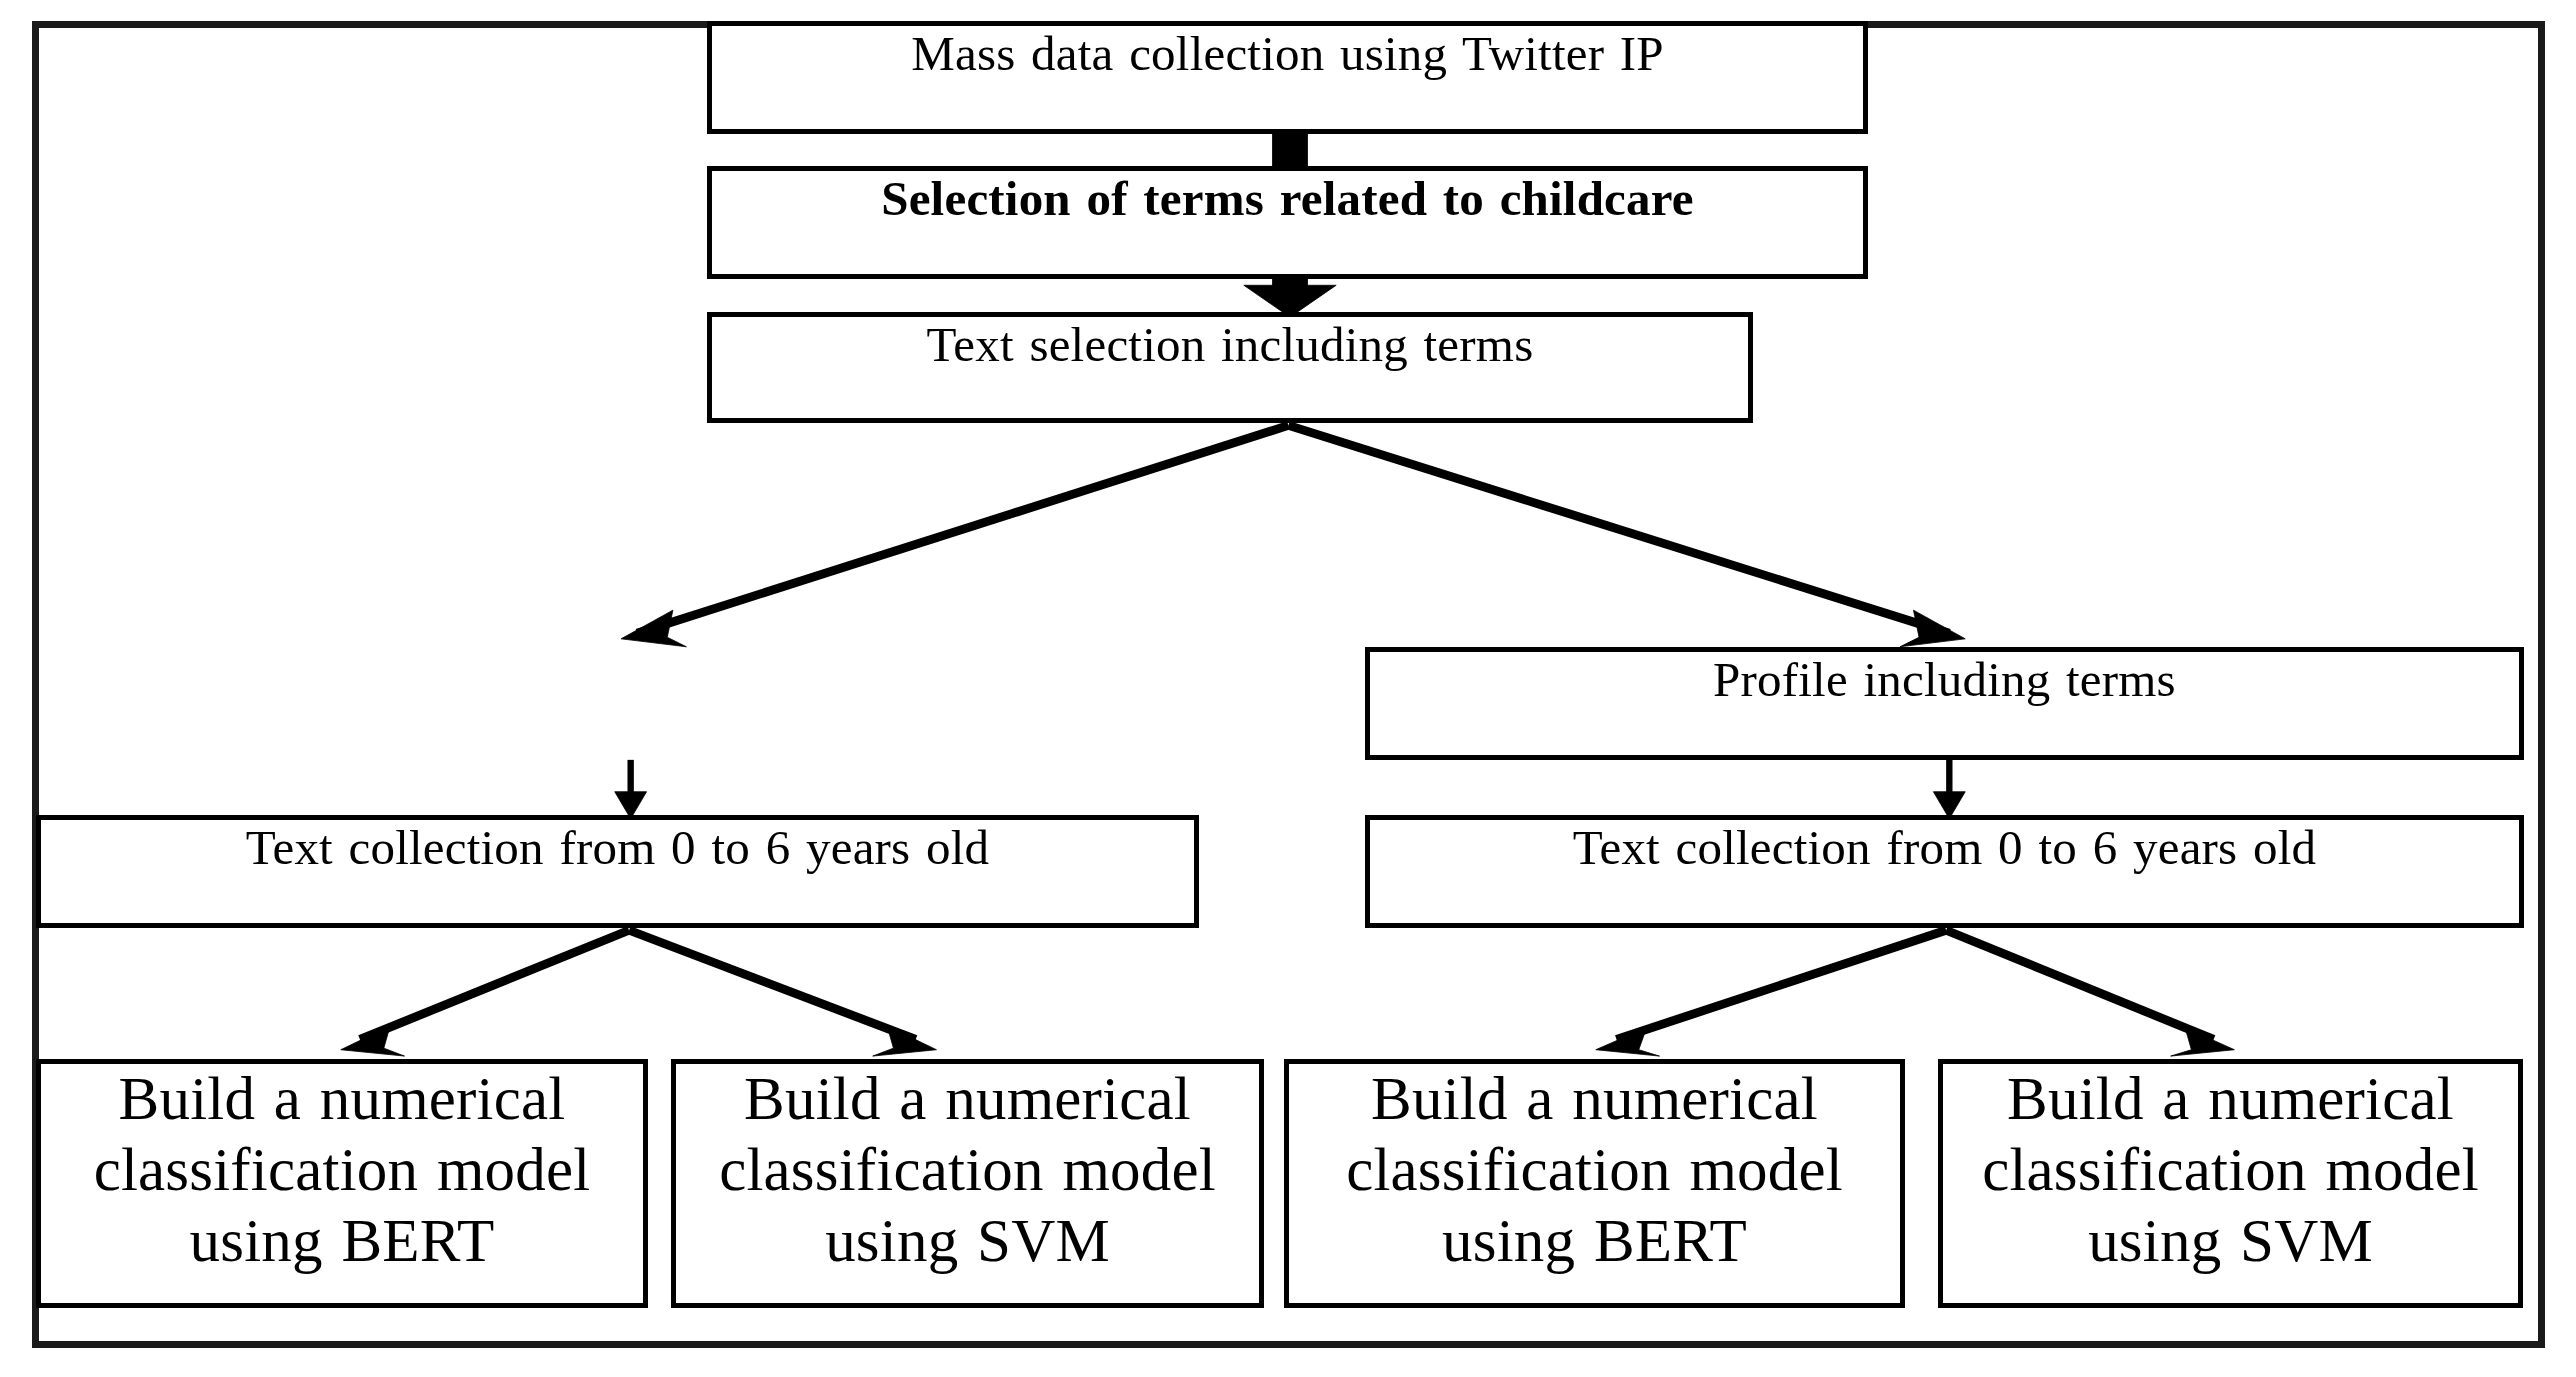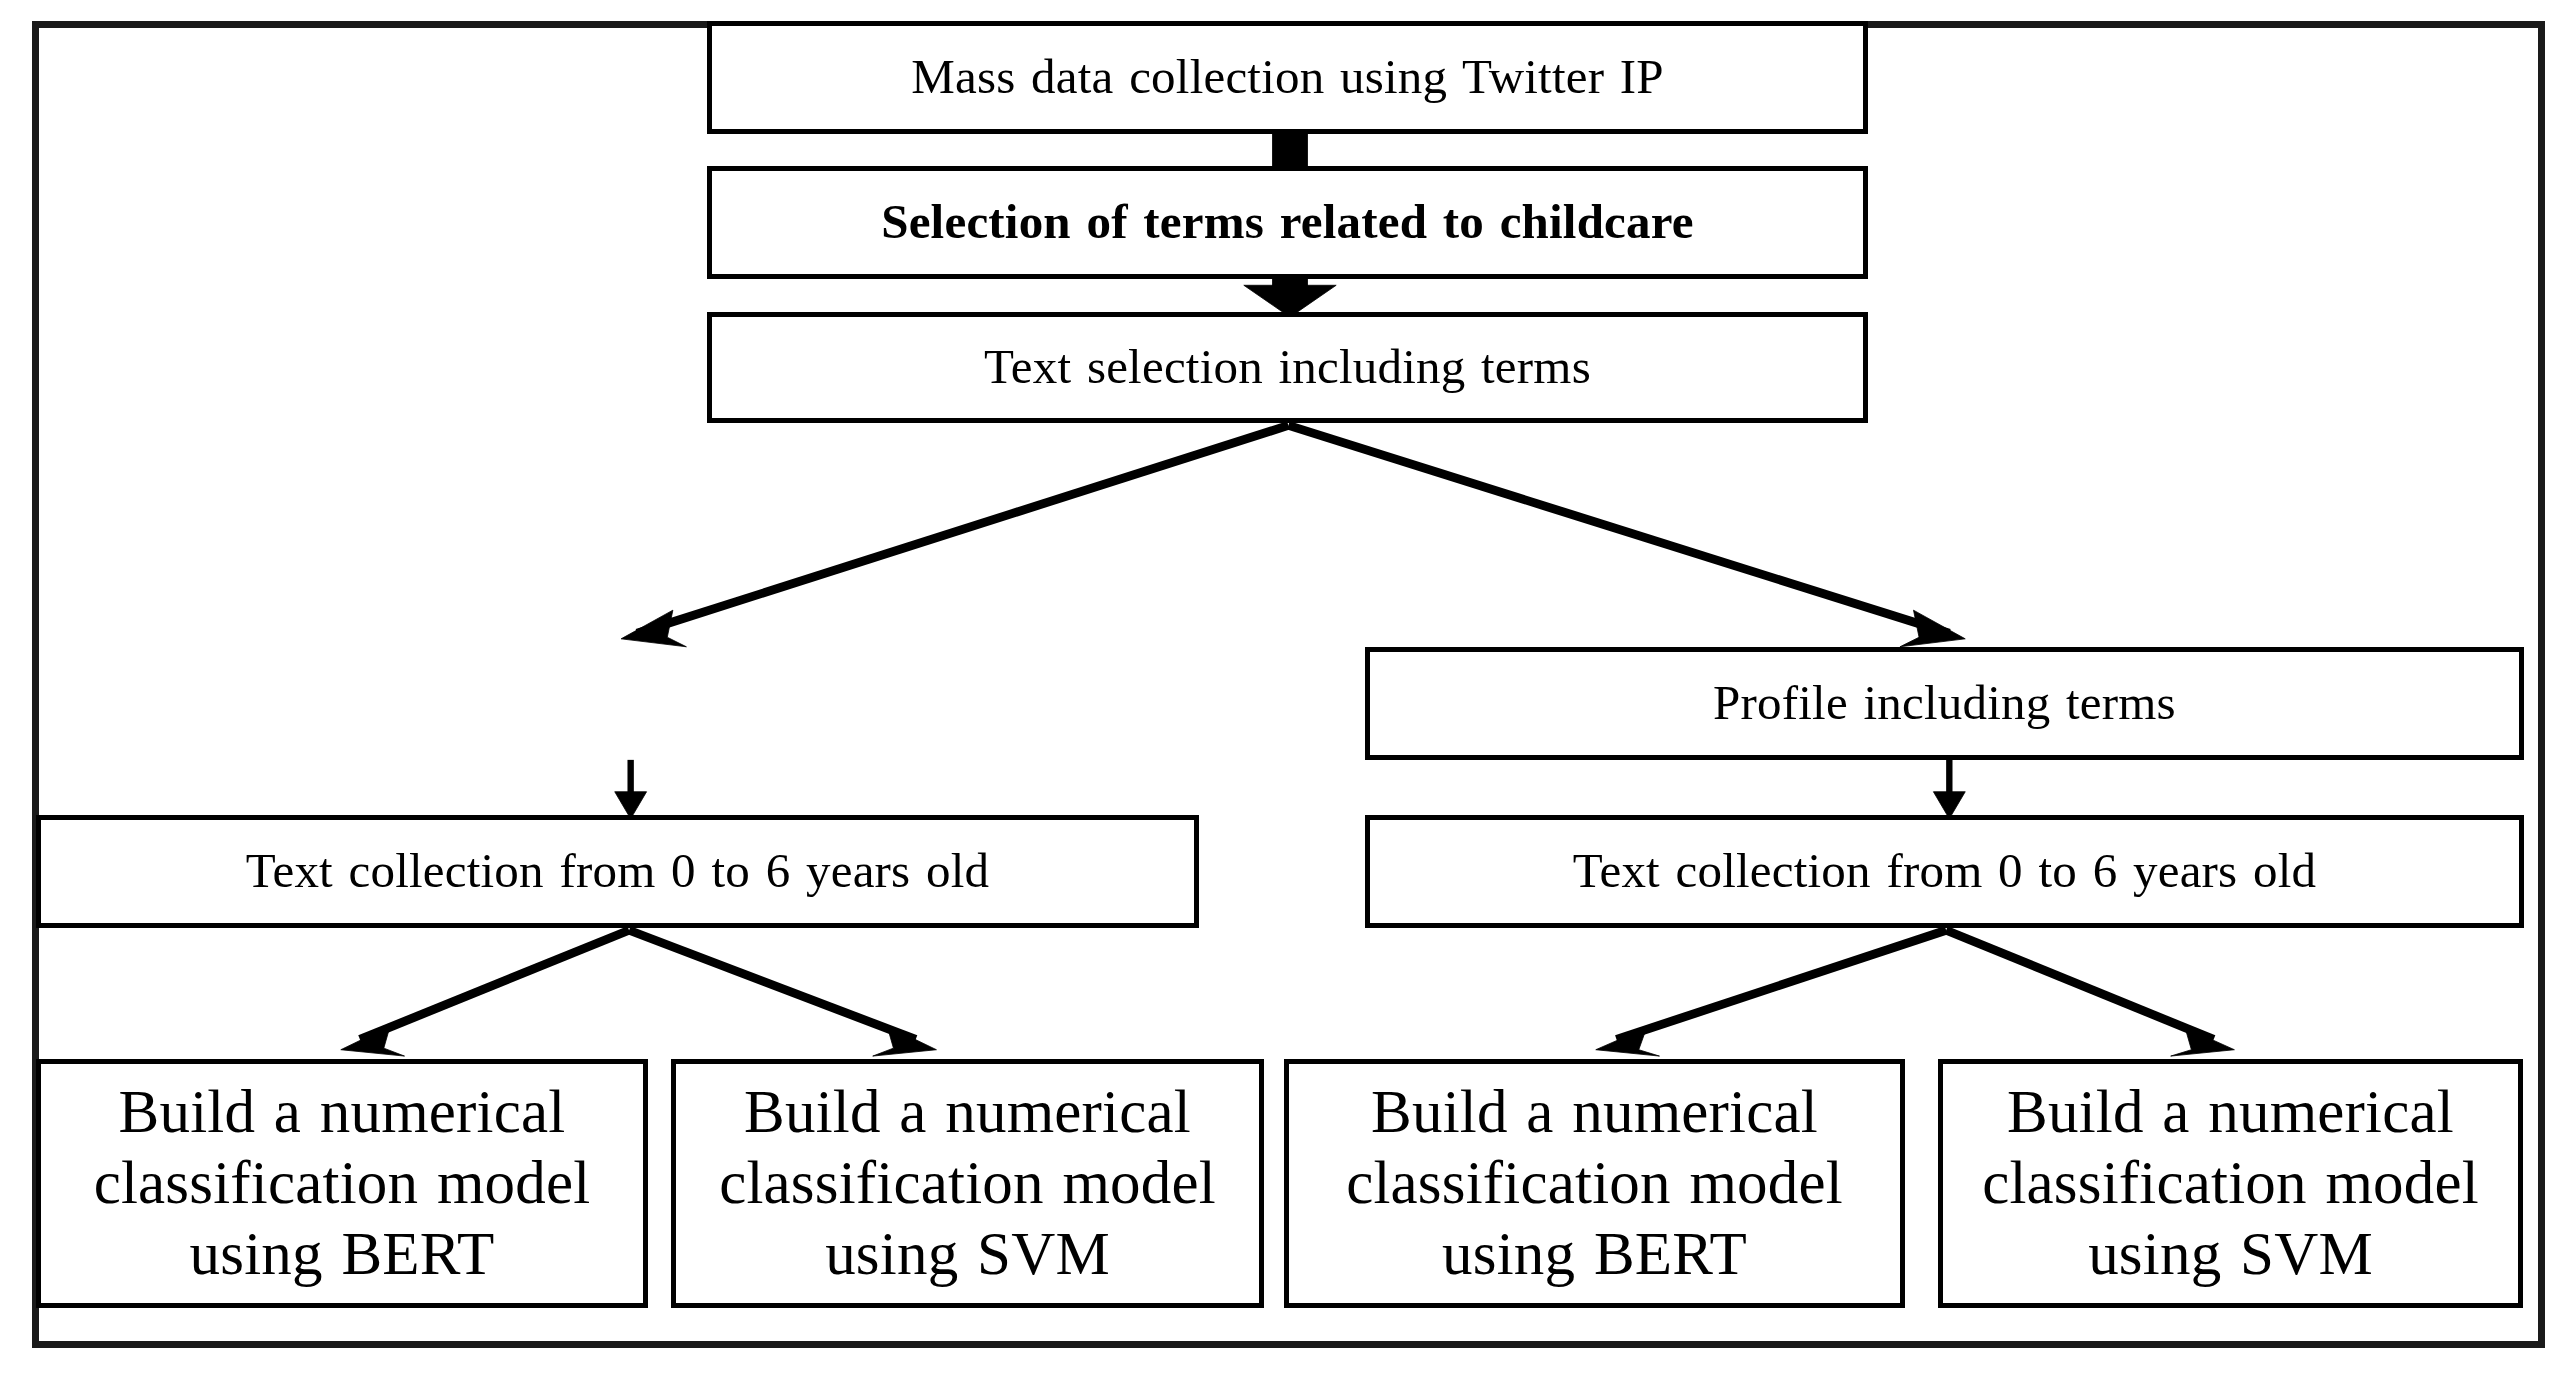--- a/index.html
+++ b/index.html
@@ -32,40 +32,40 @@
     background: transparent;
   }
 
   
   .node {
     position: absolute;
     box-sizing: border-box;
     border: 5.6px solid #000000;
     background: #ffffff;
     display: flex;
-    align-items: center;
+    align-items: flex-start;
     justify-content: center;
     text-align: center;
     z-index: 5;
   }
   .node .label {
     display: block;
     width: 100%;
     line-height: 1.16;
     letter-spacing: 0.2px;
     word-spacing: 3.2px;
   }
 
   .size-1line  { font-size: 49px; }
   .size-multi  { font-size: 61px; }
 
   
   #node-mass-data        { left: 707px;  top: 21px;   width: 1161px; height: 113px; }
   #node-term-selection   { left: 707px;  top: 166px;  width: 1161px; height: 113px; font-weight: bold; }
-  #node-text-selection   { left: 707px;  top: 312px;  width: 1161px; height: 111px; }
+  #node-text-selection   { left: 707px;  top: 312px;  width: 1046px; height: 111px; }
 
   #node-tweets           { left: 36px;   top: 647px;  width: 1163px; height: 113px; }
   #node-profile          { left: 1365px; top: 647px;  width: 1159px; height: 113px; }
 
   #node-text-collect-l   { left: 36px;   top: 815px; width: 1163px; height: 113px; }
   #node-text-collect-r   { left: 1365px; top: 815px; width: 1159px; height: 113px; }
 
   #node-bert-l           { left: 36px;   top: 1059px; width: 612px;  height: 249px; }
   #node-svm-l            { left: 671px;  top: 1059px; width: 593px;  height: 249px; }
   #node-bert-r           { left: 1284px; top: 1059px; width: 621px;  height: 249px; }

